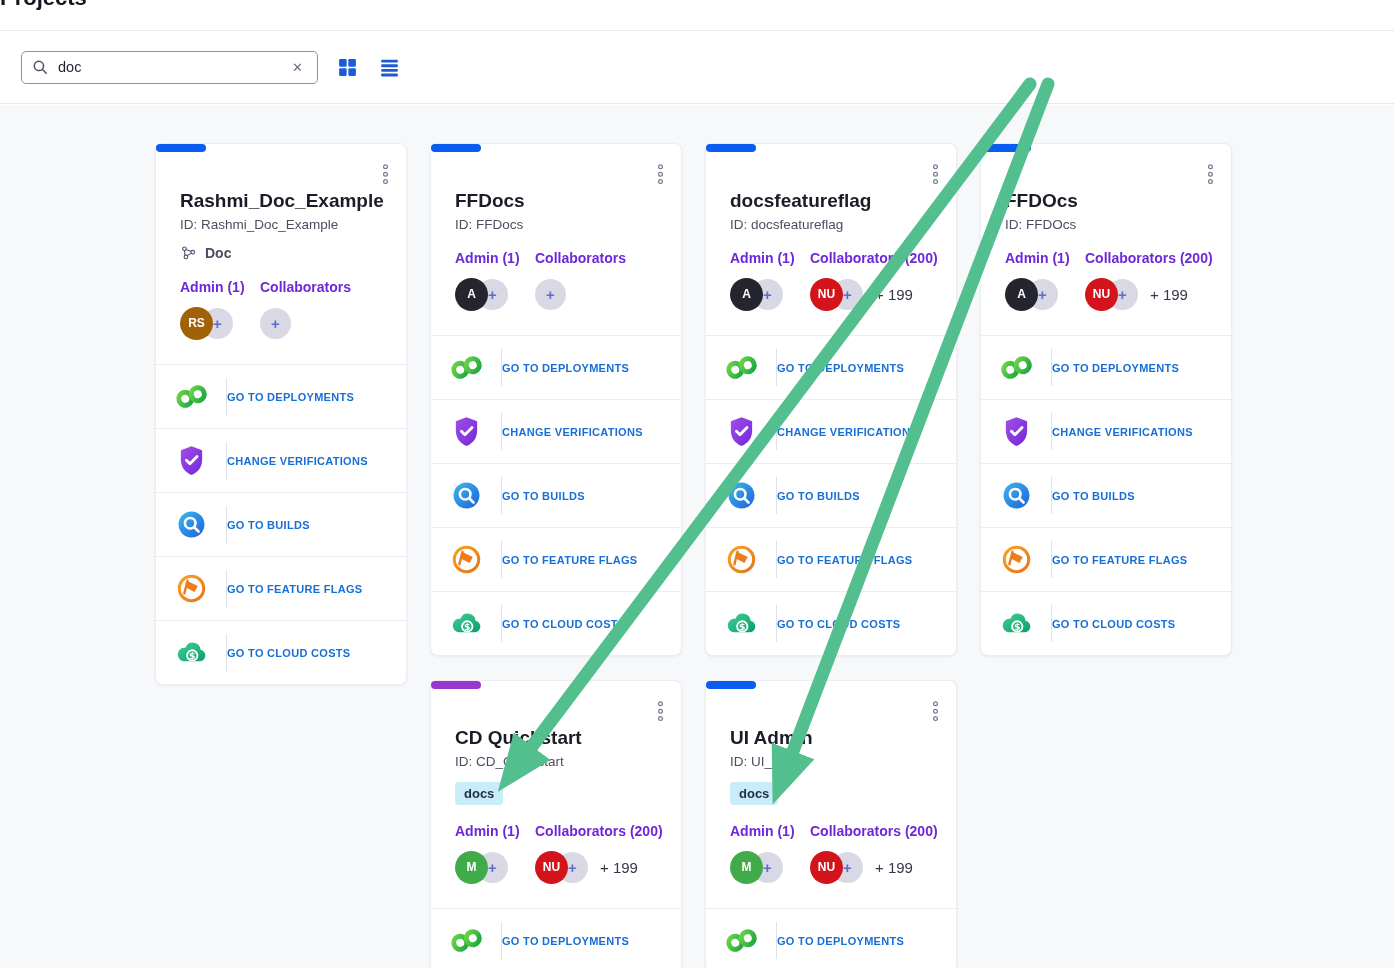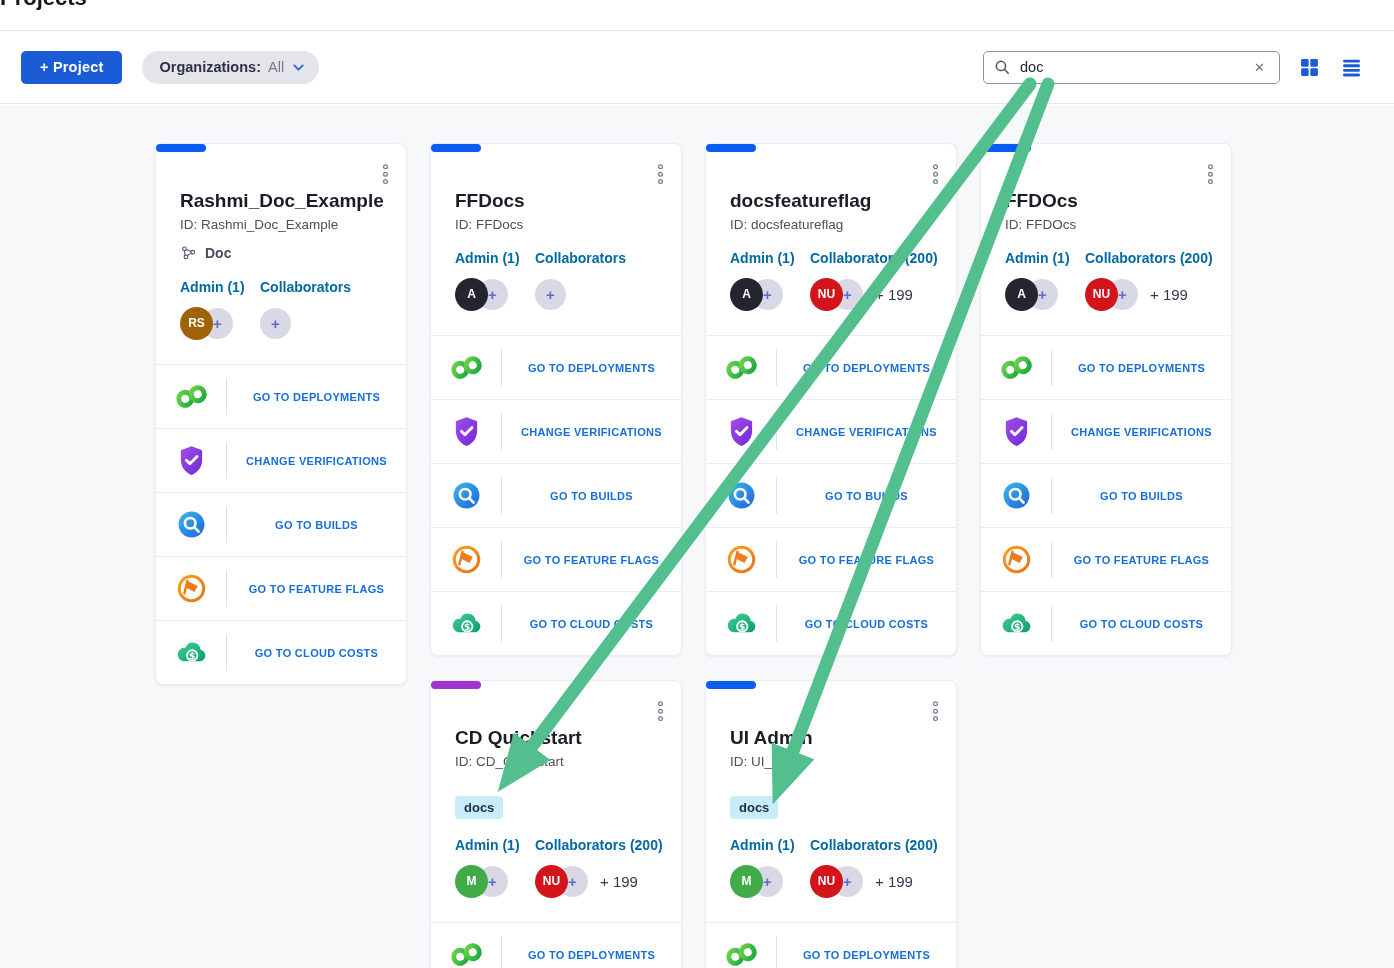--- a/index.html
+++ b/index.html
@@ -46,42 +46,42 @@
         box-shadow:0 1px 3px rgba(40,41,61,.07)}
   .card-head{padding:20px 24px 24px}
   .bar{display:block;width:50px;height:8px;border-radius:4px;margin-bottom:18px}
   .kebab{position:absolute;top:15px;right:12px;background:none;border:0;cursor:pointer;padding:4px;line-height:0}
   .kebab svg{width:9px;height:23px}
   .title{font-size:19px;font-weight:600;color:#1b1c27;margin-bottom:5px}
   .pid{font-size:13.5px;color:#4c4e60}
   .tag-plain{display:flex;align-items:center;gap:8px;font-size:14px;font-weight:600;
              color:#4c4e60;margin-top:12px}
   .tag-plain svg{width:17px;height:17px}
-  .chip-row{margin-top:27px}
+  .chip-row{margin-top:13px}
   .chip{display:inline-block;background:var(--chip-bg);color:#20304c;font-size:13px;font-weight:600;
         padding:4px 9px;border-radius:4px}
   .members{display:flex;margin-top:18px}
   .mcol.admin{width:80px;flex:none}
-  .mlabel{font-size:14px;font-weight:700;color:#0369a1;margin-bottom:11px;white-space:nowrap}
+  .mlabel{font-size:14px;font-weight:700;color:#6d28d9;margin-bottom:11px;white-space:nowrap}
   .avatars{display:flex;align-items:center;height:34px}
   .avatar{width:33px;height:33px;border-radius:50%;display:flex;align-items:center;
           justify-content:center;font-size:12px;font-weight:700;color:#fff;flex:none;
           position:relative;z-index:2}
   .avatar.plus{width:31px;height:31px;background:var(--plus-avatar-bg);color:var(--plus-avatar-fg);
                font-size:15px;font-weight:700;margin-left:-11px;border:0;cursor:pointer;z-index:1;
                font-family:"Liberation Sans",sans-serif}
   .avatar.plus.solo{margin-left:0}
   .extra{margin-left:12px;font-size:15px;color:#34364a;white-space:nowrap}
 
   .action-row{display:flex;align-items:center;height:64px;border-top:1px solid #ebecf1;cursor:pointer}
   .aicon{width:71px;height:100%;display:flex;align-items:center;justify-content:center;
          position:relative;flex:none}
   .aicon::after{content:"";position:absolute;right:0;top:13px;bottom:13px;width:1px;background:#dfe0e8}
   .aicon svg{width:37px;height:37px}
-  .alabel{flex:1;text-align:center;font-size:11px;font-weight:700;letter-spacing:.3px;color:var(--link)}
+  .alabel{flex:1;text-align:left;font-size:11px;font-weight:700;letter-spacing:.3px;color:var(--link)}
 
   .arrows{position:absolute;inset:0;width:1394px;height:968px;pointer-events:none;z-index:40}
   .hidden-defs{position:absolute;width:0;height:0;overflow:hidden}
 </style>
 </head>
 <body>
 
 <svg class="hidden-defs" aria-hidden="true">
   <defs>
     <linearGradient id="gradCd" x1="0" y1="0" x2="1" y2="1">
@@ -165,30 +165,20 @@
     <marker id="arrowhead" viewBox="0 0 10 10" refX="1.5" refY="5" markerWidth="4.4" markerHeight="4.4" orient="auto">
       <path d="M0 1 L10 5 L0 9 Z" fill="#53bf8f"></path>
     </marker>
   </defs>
 </svg>
 
 <div class="page">
   <h1 class="page-title">Projects</h1>
 
   <div class="toolbar">
-    <div class="tgroup">
-      <button class="btn-new">+ Project</button>
-      <button class="pill">
-        <span class="plabel">Organizations:</span>
-        <span class="pvalue">All</span>
-        <svg>
-            <use href="#chevron-sym"></use>
-          </svg>
-      </button>
-    </div>
     <div class="tgroup" style="gap:17px">
       <div class="search">
         <svg>
             <use href="#search-sym"></use>
           </svg>
         <input type="text" value="doc" style="">
         <button class="clear-btn">✕</button>
       </div>
       <button class="view-btn">
         <svg>

